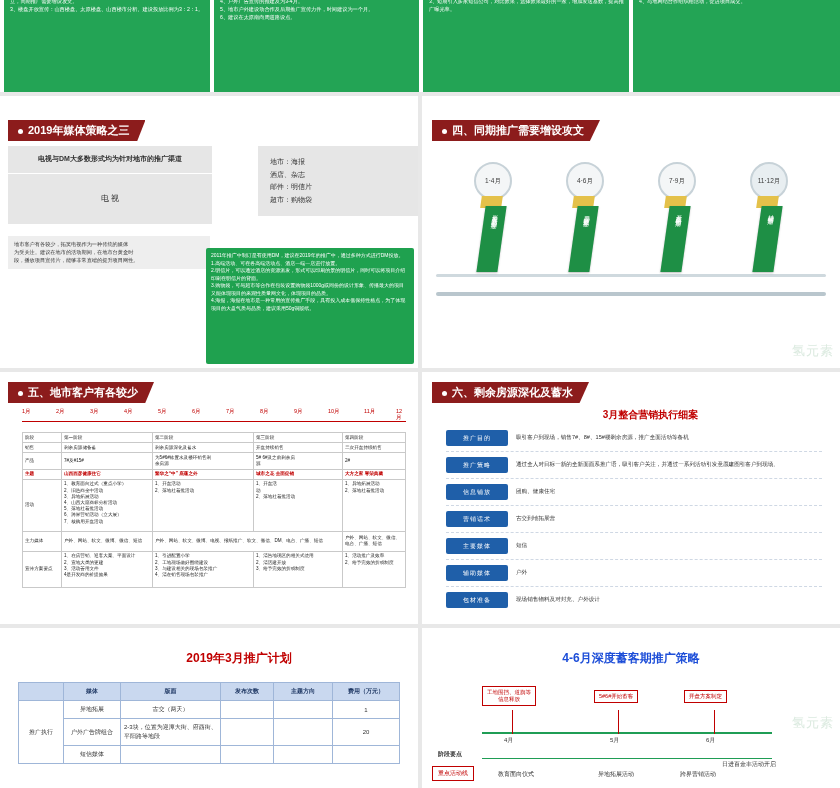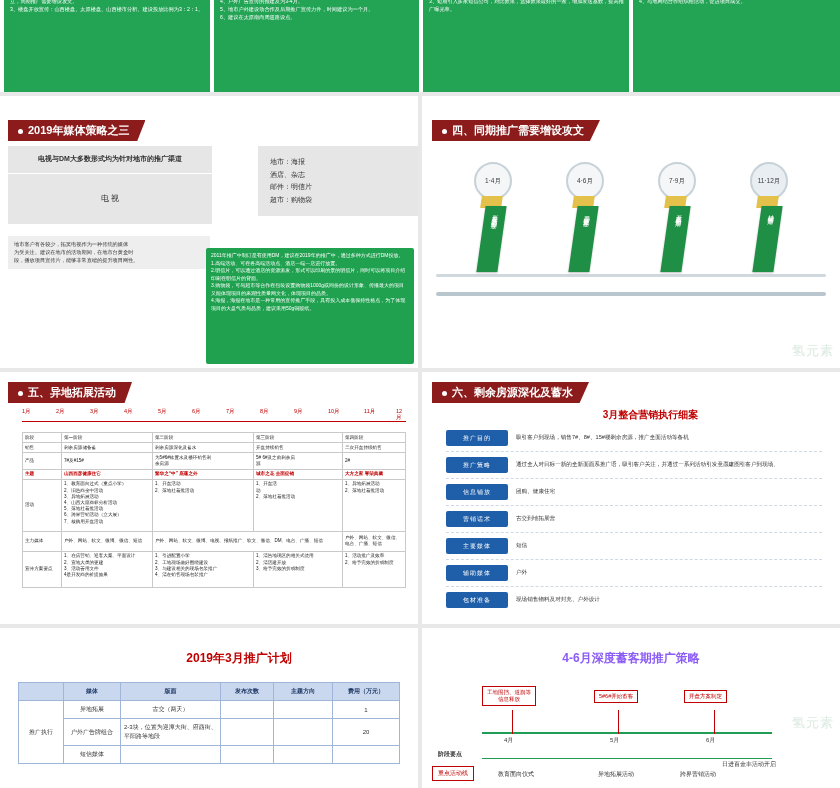--- a/index.html
+++ b/index.html
@@ -141,21 +141,21 @@
 
     <div class="wm" style="right:6px;bottom:8px;">氢元素</div>
   </div>
 
   <div class="sep-v" style="left:0;top:368px;width:840px;height:4px;"></div>
   <div class="sep-v" style="left:418px;top:96px;width:4px;height:272px;"></div>
 
   <div class="slide" style="left:0;top:372px;width:418px;height:252px;">
     <div style="position:absolute;left:8px;top:10px;">
       <span class="ttl-bar">
-        <span class="ttl-dot"></span><span>五、异地拓展活动</span>
+        <span class="ttl-dot"></span><span>五、地市客户有各较少</span>
       </span>
     </div>
 
     <div class="axis" style="position:absolute;left:22px;top:36px;width:384px;">
       <div class="bar"></div>
       <div class="mk" style="left:0;">1月</div>
       <div class="mk" style="left:34px;">2月</div>
       <div class="mk" style="left:68px;">3月</div>
       <div class="mk" style="left:102px;">4月</div>
       <div class="mk" style="left:136px;">5月</div>
@@ -325,21 +325,21 @@
         <td></td>
         <td></td>
         <td></td>
         <td></td>
       </tr>
     </tbody>
       </table>
   </div>
 
   <div class="slide" style="left:422px;top:628px;width:418px;height:160px;">
-    <div style="position:absolute;left:0;top:22px;width:418px;text-align:center;color:#8b5cf6;font-size:12px;font-weight:bold;">4-6月深度蓄客期推广策略</div>
+    <div style="position:absolute;left:0;top:22px;width:418px;text-align:center;color:#1d4ed8;font-size:12px;font-weight:bold;">4-6月深度蓄客期推广策略</div>
 
     <div class="s8box" style="left:60px;top:58px;white-space:pre-line;text-align:center;">工地围挡、道旗等
 信息释放</div>
     <div class="s8box" style="left:172px;top:62px;">5#6#开始蓄客</div>
     <div class="s8box" style="left:262px;top:62px;">开盘方案制定</div>
 
     <div class="s8green" style="left:60px;top:104px;width:290px;"></div>
     <div class="s8red" style="left:90px;top:82px;height:24px;"></div>
     <div class="s8red" style="left:196px;top:82px;height:24px;"></div>
     <div class="s8red" style="left:292px;top:82px;height:24px;"></div>

